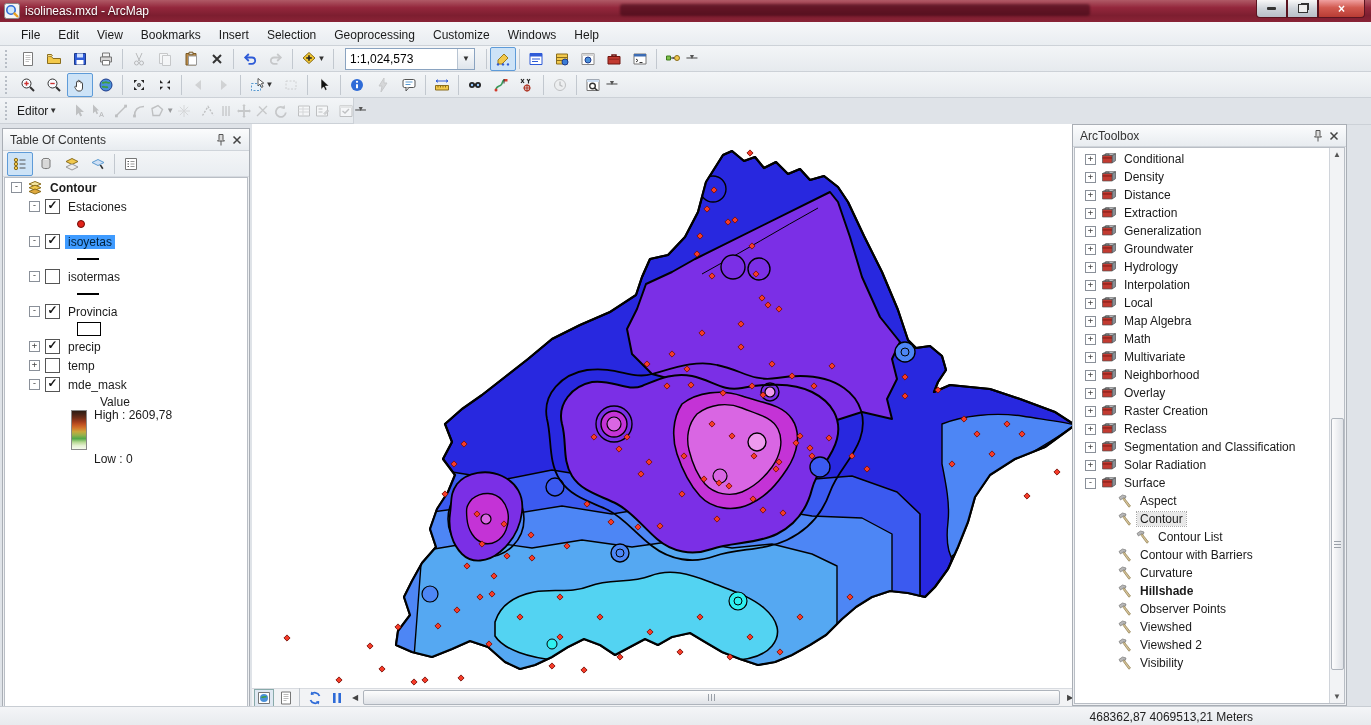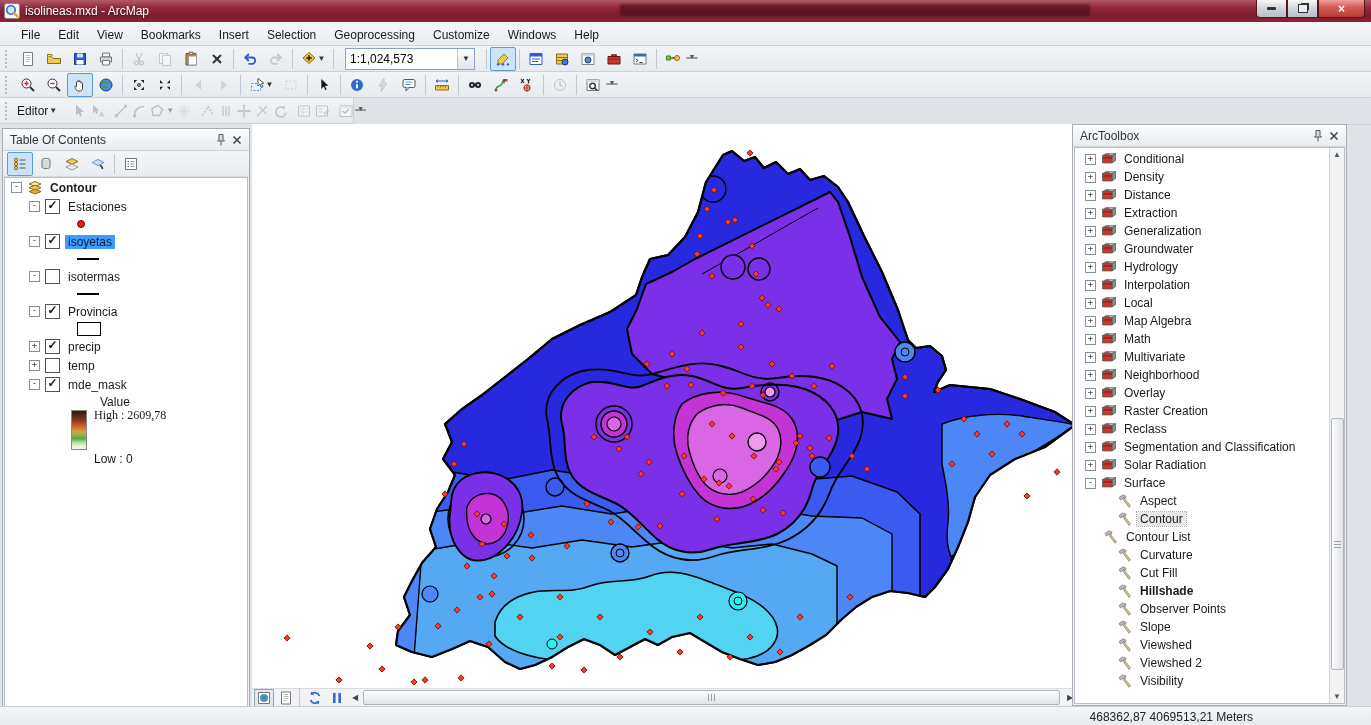--- a/index.html
+++ b/index.html
@@ -619,21 +619,21 @@
       <div class="trow" style="padding-left: 24px; height: 19px;">
         <div class="expbox">-</div>
         <div class="cbox">✓</div>
         <span class="lbl">mde_mask</span>
       </div>
       <div class="trow" style="padding-left: 92px; height: 16px;">
         <span class="lbl">Value</span>
       </div>
       <div class="trow legendrow" style="padding-left: 66px; height: 58px; align-items: flex-start;">
         <div class="ramp"></div>
-        <span class="lbl legend-high" style="left: 86px; font-family: Liberation Serif, serif;">High : 2609,78</span>
+        <span class="lbl legend-high" style="left: 86px;">High : 2609,78</span>
         <span class="lbl legend-low" style="left: 86px;">Low : 0</span>
       </div>
     </div>
 </div>
 
 <div class="mapwrap">
   <svg id="mapsvg" width="826" height="564" viewBox="0 0 826 564">
     <defs>
       <clipPath id="provclip">
           <path id="provclippath" d="M471,31 L480,27 492,37 503,33 512,44 524,38 536,50 548,45 558,56 572,52 586,63 596,78 612,112 630,148 646,186 656,216 664,224 678,222 690,232 694,246 686,258 682,268 698,261 738,265 768,275 803,288 823,301 793,323 763,335 738,351 723,373 716,398 706,423 696,445 683,463 673,473 656,469 638,467 620,473 604,483 590,495 574,511 558,521 540,531 523,538 506,541 488,535 470,528 453,518 438,509 420,513 406,521 393,515 378,523 363,531 348,521 332,515 316,523 300,533 283,541 268,545 253,538 236,523 218,517 200,525 180,533 160,528 144,521 146,507 158,491 152,473 160,457 170,439 184,423 178,405 185,385 196,368 203,351 191,335 200,318 193,300 210,285 230,271 253,253 276,235 300,215 328,201 358,188 384,171 390,153 398,135 416,131 433,113 446,88 454,58 Z"></path>
@@ -1133,73 +1133,64 @@
       </div>
       <div class="trow atbrow" style="padding-left: 42px;">
         <span style="margin-right: 4px;">
           <svg class="ic" viewBox="0 0 16 16">
             <path d="M2 4.5l3.5-2.5 3.5 1-.6 2.2-2.2-.3L3.5 7z" fill="#b8b8b8" stroke="#777" stroke-width=".7"></path>
             <path d="M7.2 5l6.3 8-1.6 1.2L6 6.2z" fill="#d8c49a" stroke="#8a7a4a" stroke-width=".7"></path>
           </svg>
         </span>
         <span class="lbl gsel">Contour</span>
       </div>
-      <div class="trow atbrow" style="padding-left: 28px;">
+      <div class="trow atbrow" style="padding-left: 60px;">
         <span style="margin-right: 4px;">
           <svg class="ic" viewBox="0 0 16 16">
             <path d="M2 4.5l3.5-2.5 3.5 1-.6 2.2-2.2-.3L3.5 7z" fill="#b8b8b8" stroke="#777" stroke-width=".7"></path>
             <path d="M7.2 5l6.3 8-1.6 1.2L6 6.2z" fill="#d8c49a" stroke="#8a7a4a" stroke-width=".7"></path>
           </svg>
         </span>
         <span class="lbl">Contour List</span>
       </div>
       <div class="trow atbrow" style="padding-left: 42px;">
         <span style="margin-right: 4px;">
           <svg class="ic" viewBox="0 0 16 16">
             <path d="M2 4.5l3.5-2.5 3.5 1-.6 2.2-2.2-.3L3.5 7z" fill="#b8b8b8" stroke="#777" stroke-width=".7"></path>
             <path d="M7.2 5l6.3 8-1.6 1.2L6 6.2z" fill="#d8c49a" stroke="#8a7a4a" stroke-width=".7"></path>
           </svg>
         </span>
-        <span class="lbl">Curvature</span>
+        <span class="lbl">Contour with Barriers</span>
       </div>
       <div class="trow atbrow" style="padding-left: 42px;">
         <span style="margin-right: 4px;">
           <svg class="ic" viewBox="0 0 16 16">
             <path d="M2 4.5l3.5-2.5 3.5 1-.6 2.2-2.2-.3L3.5 7z" fill="#b8b8b8" stroke="#777" stroke-width=".7"></path>
             <path d="M7.2 5l6.3 8-1.6 1.2L6 6.2z" fill="#d8c49a" stroke="#8a7a4a" stroke-width=".7"></path>
           </svg>
         </span>
-        <span class="lbl">Cut Fill</span>
+        <span class="lbl">Curvature</span>
       </div>
       <div class="trow atbrow" style="padding-left: 42px; font-weight: bold;">
         <span style="margin-right: 4px;">
           <svg class="ic" viewBox="0 0 16 16">
             <path d="M2 4.5l3.5-2.5 3.5 1-.6 2.2-2.2-.3L3.5 7z" fill="#b8b8b8" stroke="#777" stroke-width=".7"></path>
             <path d="M7.2 5l6.3 8-1.6 1.2L6 6.2z" fill="#d8c49a" stroke="#8a7a4a" stroke-width=".7"></path>
           </svg>
         </span>
         <span class="lbl">Hillshade</span>
       </div>
       <div class="trow atbrow" style="padding-left: 42px;">
         <span style="margin-right: 4px;">
           <svg class="ic" viewBox="0 0 16 16">
             <path d="M2 4.5l3.5-2.5 3.5 1-.6 2.2-2.2-.3L3.5 7z" fill="#b8b8b8" stroke="#777" stroke-width=".7"></path>
             <path d="M7.2 5l6.3 8-1.6 1.2L6 6.2z" fill="#d8c49a" stroke="#8a7a4a" stroke-width=".7"></path>
           </svg>
         </span>
         <span class="lbl">Observer Points</span>
-      </div>
-      <div class="trow atbrow" style="padding-left: 42px;">
-        <span style="margin-right: 4px;">
-          <svg class="ic" viewBox="0 0 16 16">
-            <path d="M2 4.5l3.5-2.5 3.5 1-.6 2.2-2.2-.3L3.5 7z" fill="#b8b8b8" stroke="#777" stroke-width=".7"></path>
-            <path d="M7.2 5l6.3 8-1.6 1.2L6 6.2z" fill="#d8c49a" stroke="#8a7a4a" stroke-width=".7"></path>
-          </svg>
-        </span>
-        <span class="lbl">Slope</span>
       </div>
       <div class="trow atbrow" style="padding-left: 42px;">
         <span style="margin-right: 4px;">
           <svg class="ic" viewBox="0 0 16 16">
             <path d="M2 4.5l3.5-2.5 3.5 1-.6 2.2-2.2-.3L3.5 7z" fill="#b8b8b8" stroke="#777" stroke-width=".7"></path>
             <path d="M7.2 5l6.3 8-1.6 1.2L6 6.2z" fill="#d8c49a" stroke="#8a7a4a" stroke-width=".7"></path>
           </svg>
         </span>
         <span class="lbl">Viewshed</span>
       </div>

